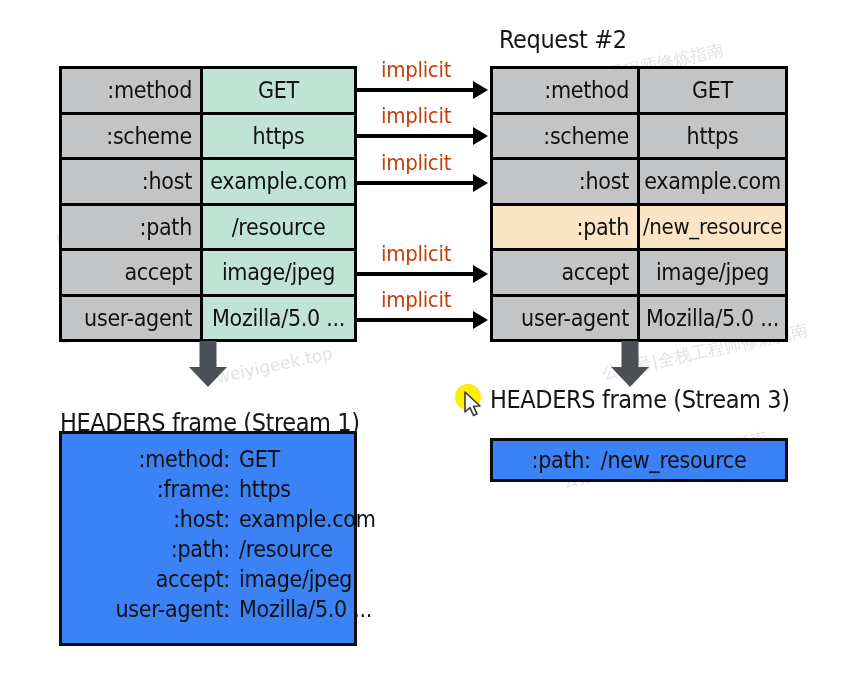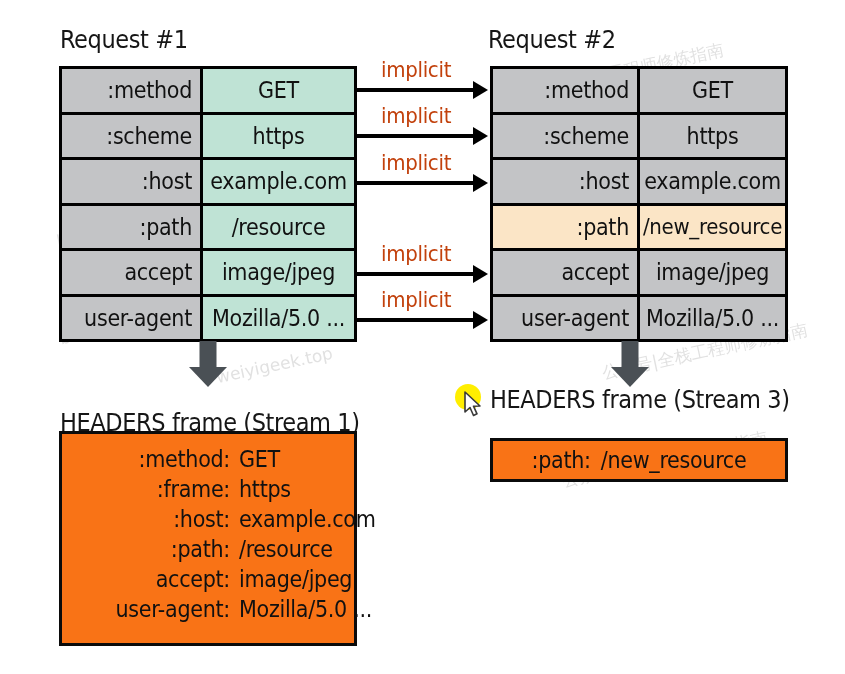--- a/index.html
+++ b/index.html
@@ -121,21 +121,21 @@
     width: 0; height: 0;
     border-left: 19px solid transparent;
     border-right: 19px solid transparent;
     border-top: 20px solid #4a5055;
   }
 
   
   .frame-box {
     position: absolute;
     border: 3px solid #0b0b0b;
-    background: #f97316;
+    background: #3b82f6;
     box-sizing: border-box;
   }
   .frame-line {
     display: flex;
     font-size: 23px;
     letter-spacing: -0.3px;
     white-space: nowrap;
     color: #111111;
   }
   .frame-line .hname {
@@ -190,21 +190,20 @@
   <div class="wm" style="left:512px; top:178px; transform:rotate(-12deg);">blog.weiyigeek.top</div>
   <div class="wm" style="left:540px; top:250px; transform:rotate(-12deg);">公众号|全栈工程师修炼指南</div>
   <div class="wm" style="left:536px; top:270px; transform:rotate(-12deg);">blog.weiyigeek.top</div>
   <div class="wm" style="left:600px; top:340px; transform:rotate(-12deg);">公众号|全栈工程师修炼指南</div>
   <div class="wm" style="left:80px;  top:490px; transform:rotate(-12deg);">公众号|全栈工程师修炼指南</div>
   <div class="wm" style="left:76px;  top:510px; transform:rotate(-12deg);">blog.weiyigeek.top</div>
   <div class="wm" style="left:80px;  top:566px; transform:rotate(-12deg);">公众号|全栈工程师修炼指南</div>
   <div class="wm" style="left:560px; top:448px; transform:rotate(-12deg);">公众号|全栈工程师修炼指南</div>
   <div class="wm" style="left:215px; top:355px; transform:rotate(-12deg);">weiyigeek.top</div>
 
-  <div class="caption" style="left:60px; top:27px;">Request #1</div>
 
   <div class="req-table" id="table-request-1" style="left:59px; top:66px; width:298px; height:276px;">
     <div class="req-row">
       <div class="cell cell-name fill-gray">:method</div>
       <div class="cell cell-value fill-green">GET</div>
     </div>
     <div class="req-row">
       <div class="cell cell-name fill-gray">:scheme</div>
       <div class="cell cell-value fill-green">https</div>
     </div>
@@ -219,21 +218,21 @@
     <div class="req-row">
       <div class="cell cell-name fill-gray">accept</div>
       <div class="cell cell-value fill-green">image/jpeg</div>
     </div>
     <div class="req-row">
       <div class="cell cell-name fill-gray">user-agent</div>
       <div class="cell cell-value fill-green">Mozilla/5.0 ...</div>
     </div>
   </div>
 
-  <div class="caption" style="left:488px; top:27px;">Request #2</div>
+  <div class="caption" style="left:499px; top:27px;">Request #2</div>
 
   <div class="req-table" id="table-request-2" style="left:490px; top:66px; width:298px; height:276px;">
     <div class="req-row">
       <div class="cell cell-name fill-gray">:method</div>
       <div class="cell cell-value fill-gray">GET</div>
     </div>
     <div class="req-row">
       <div class="cell cell-name fill-gray">:scheme</div>
       <div class="cell cell-value fill-gray">https</div>
     </div>

